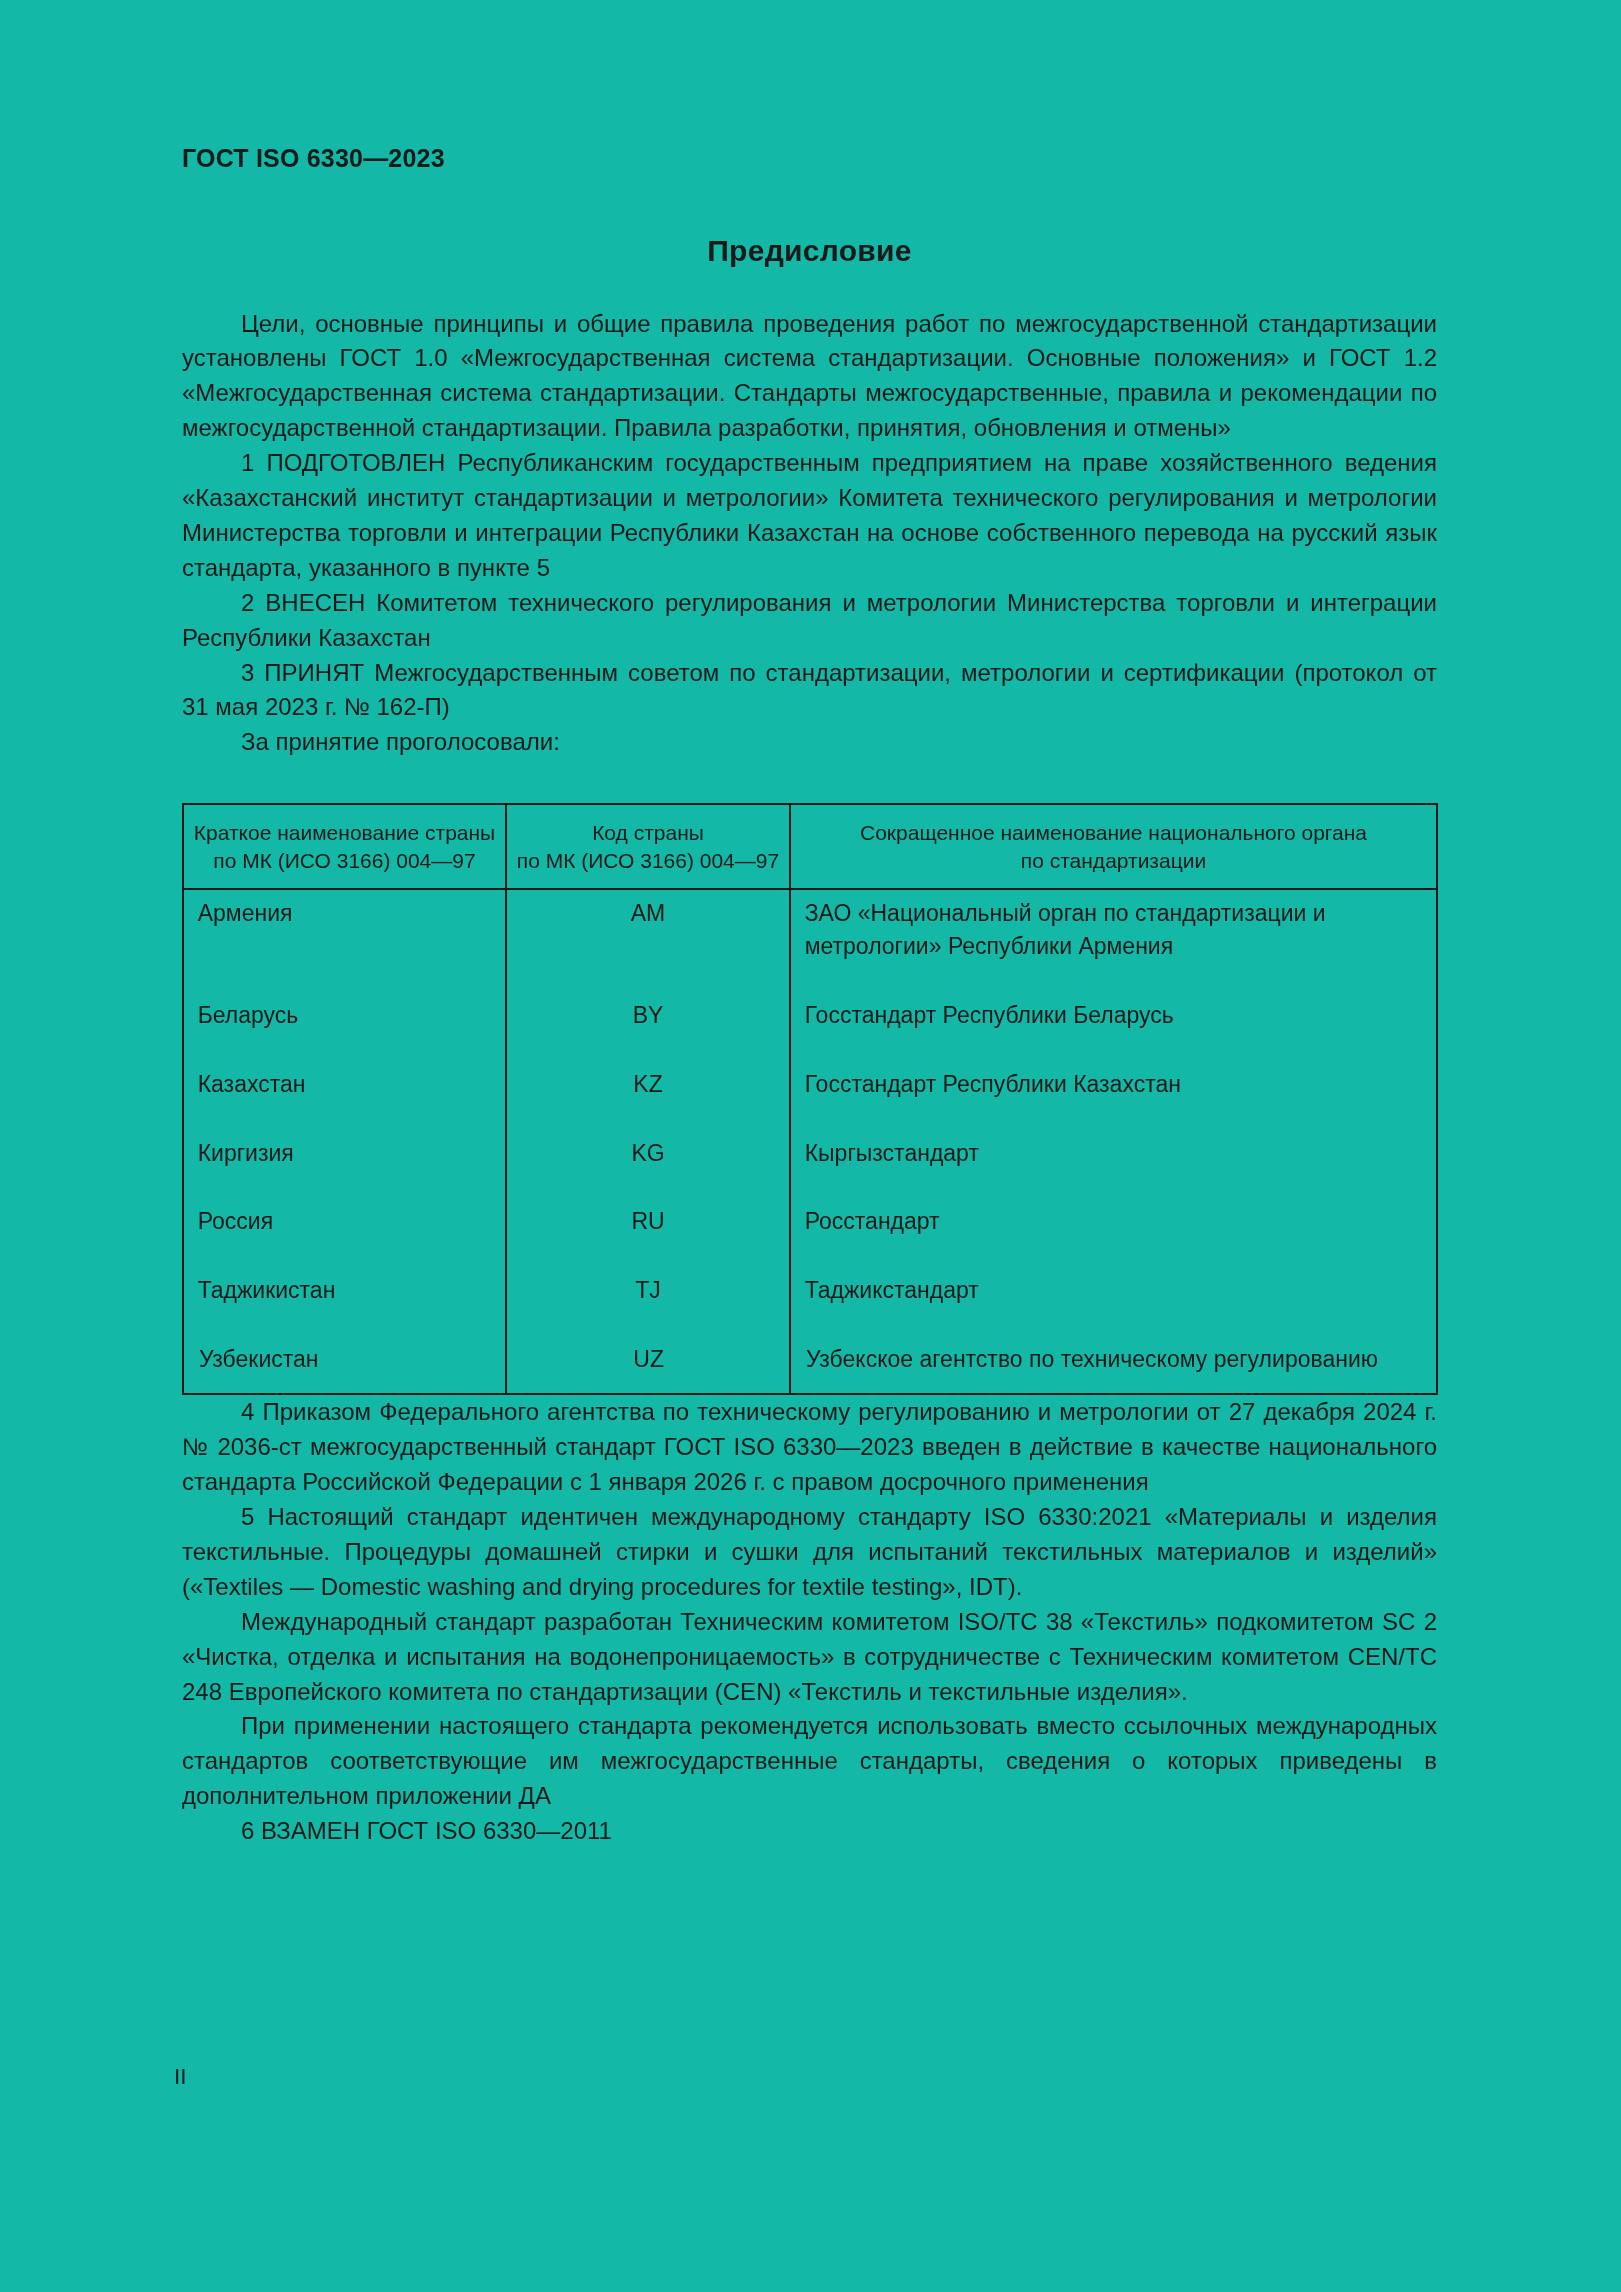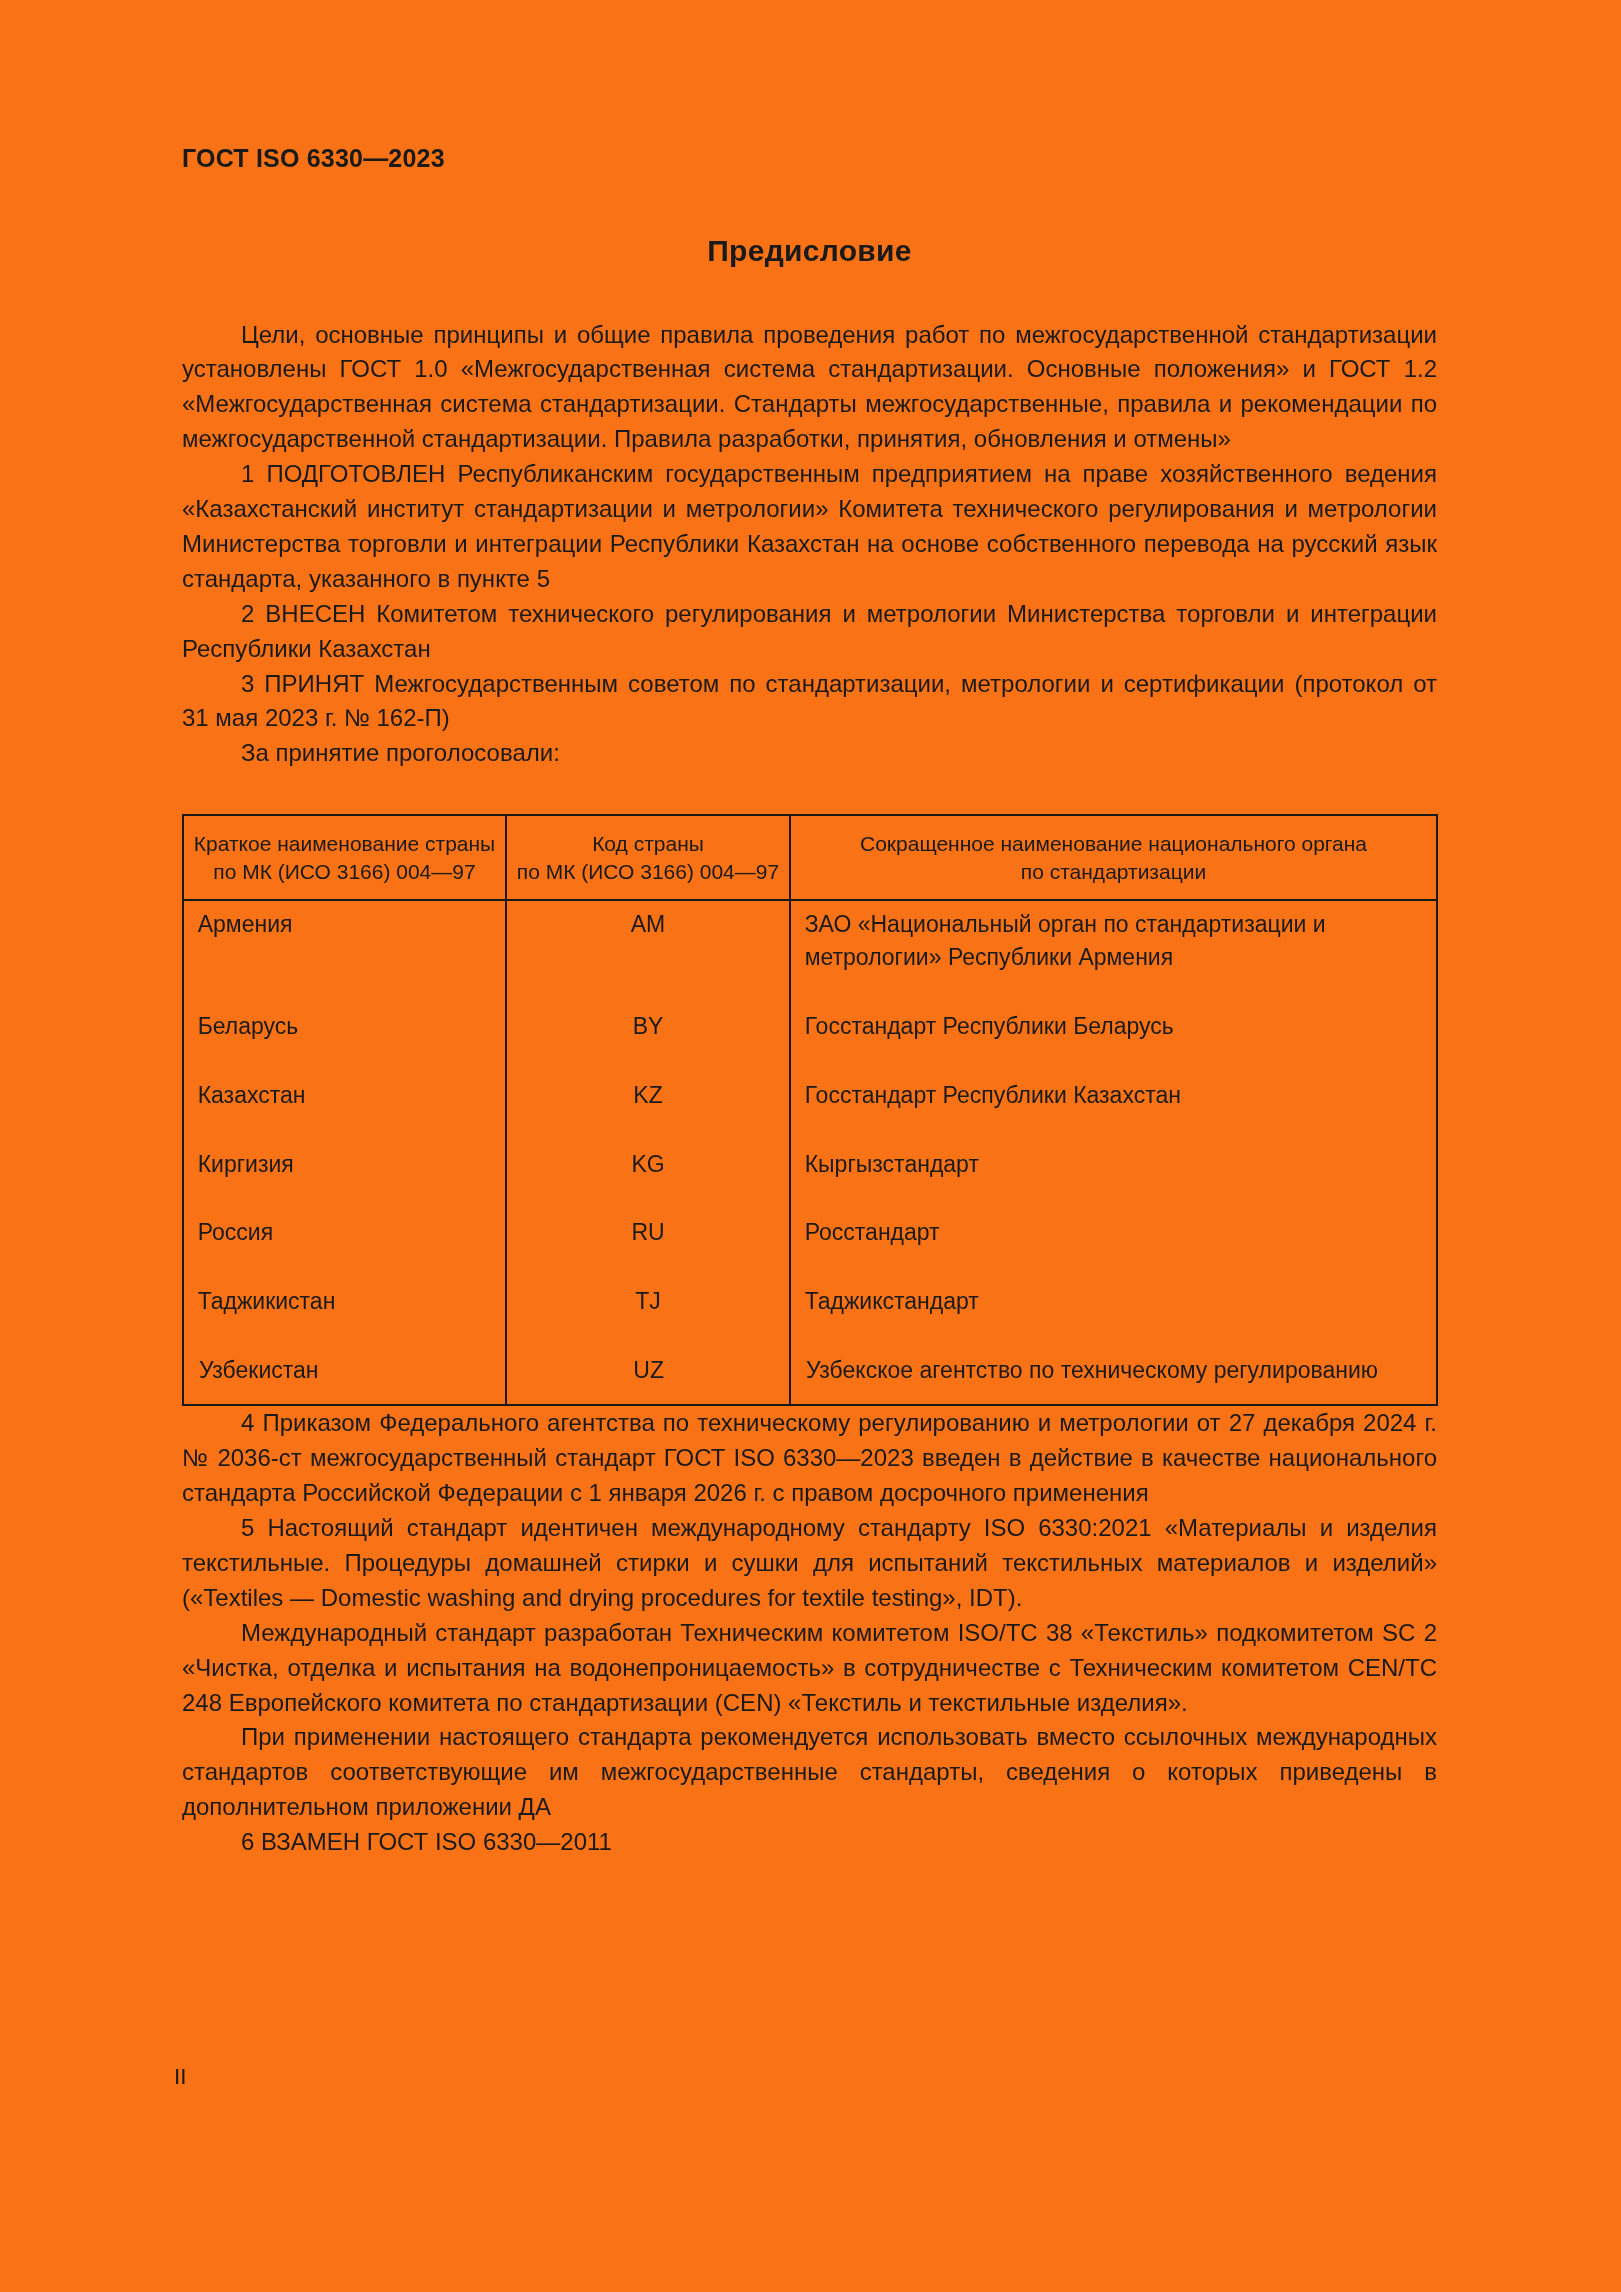--- a/index.html
+++ b/index.html
@@ -9,42 +9,42 @@
   }
   body {
     font-family: "Liberation Sans", sans-serif;
     color: #1a1a1a;
   }
   .page {
     position: relative;
     width: 1621px;
     height: 2293px;
     margin: 0 auto;
-    background: #f97316;
+    background: #14b8a6;
     box-sizing: border-box;
     overflow: hidden;
   }
   .content {
     position: absolute;
     left: 182px;
     top: 145px;
     width: 1255px;
   }
   .running-head {
     font-size: 25px;
     font-weight: bold;
     letter-spacing: 0.2px;
     margin: 0 0 61px 0;
     line-height: 1.1;
   }
   .doc-title {
     font-size: 30px;
     font-weight: bold;
     text-align: center;
-    margin: 0 0 50px 0;
+    margin: 0 0 39px 0;
     letter-spacing: 0.3px;
   }
   p.body-par {
     font-size: 24px;
     line-height: 1.455;
     text-align: justify;
     text-justify: inter-word;
     margin: 0;
     hyphens: manual;
   }

